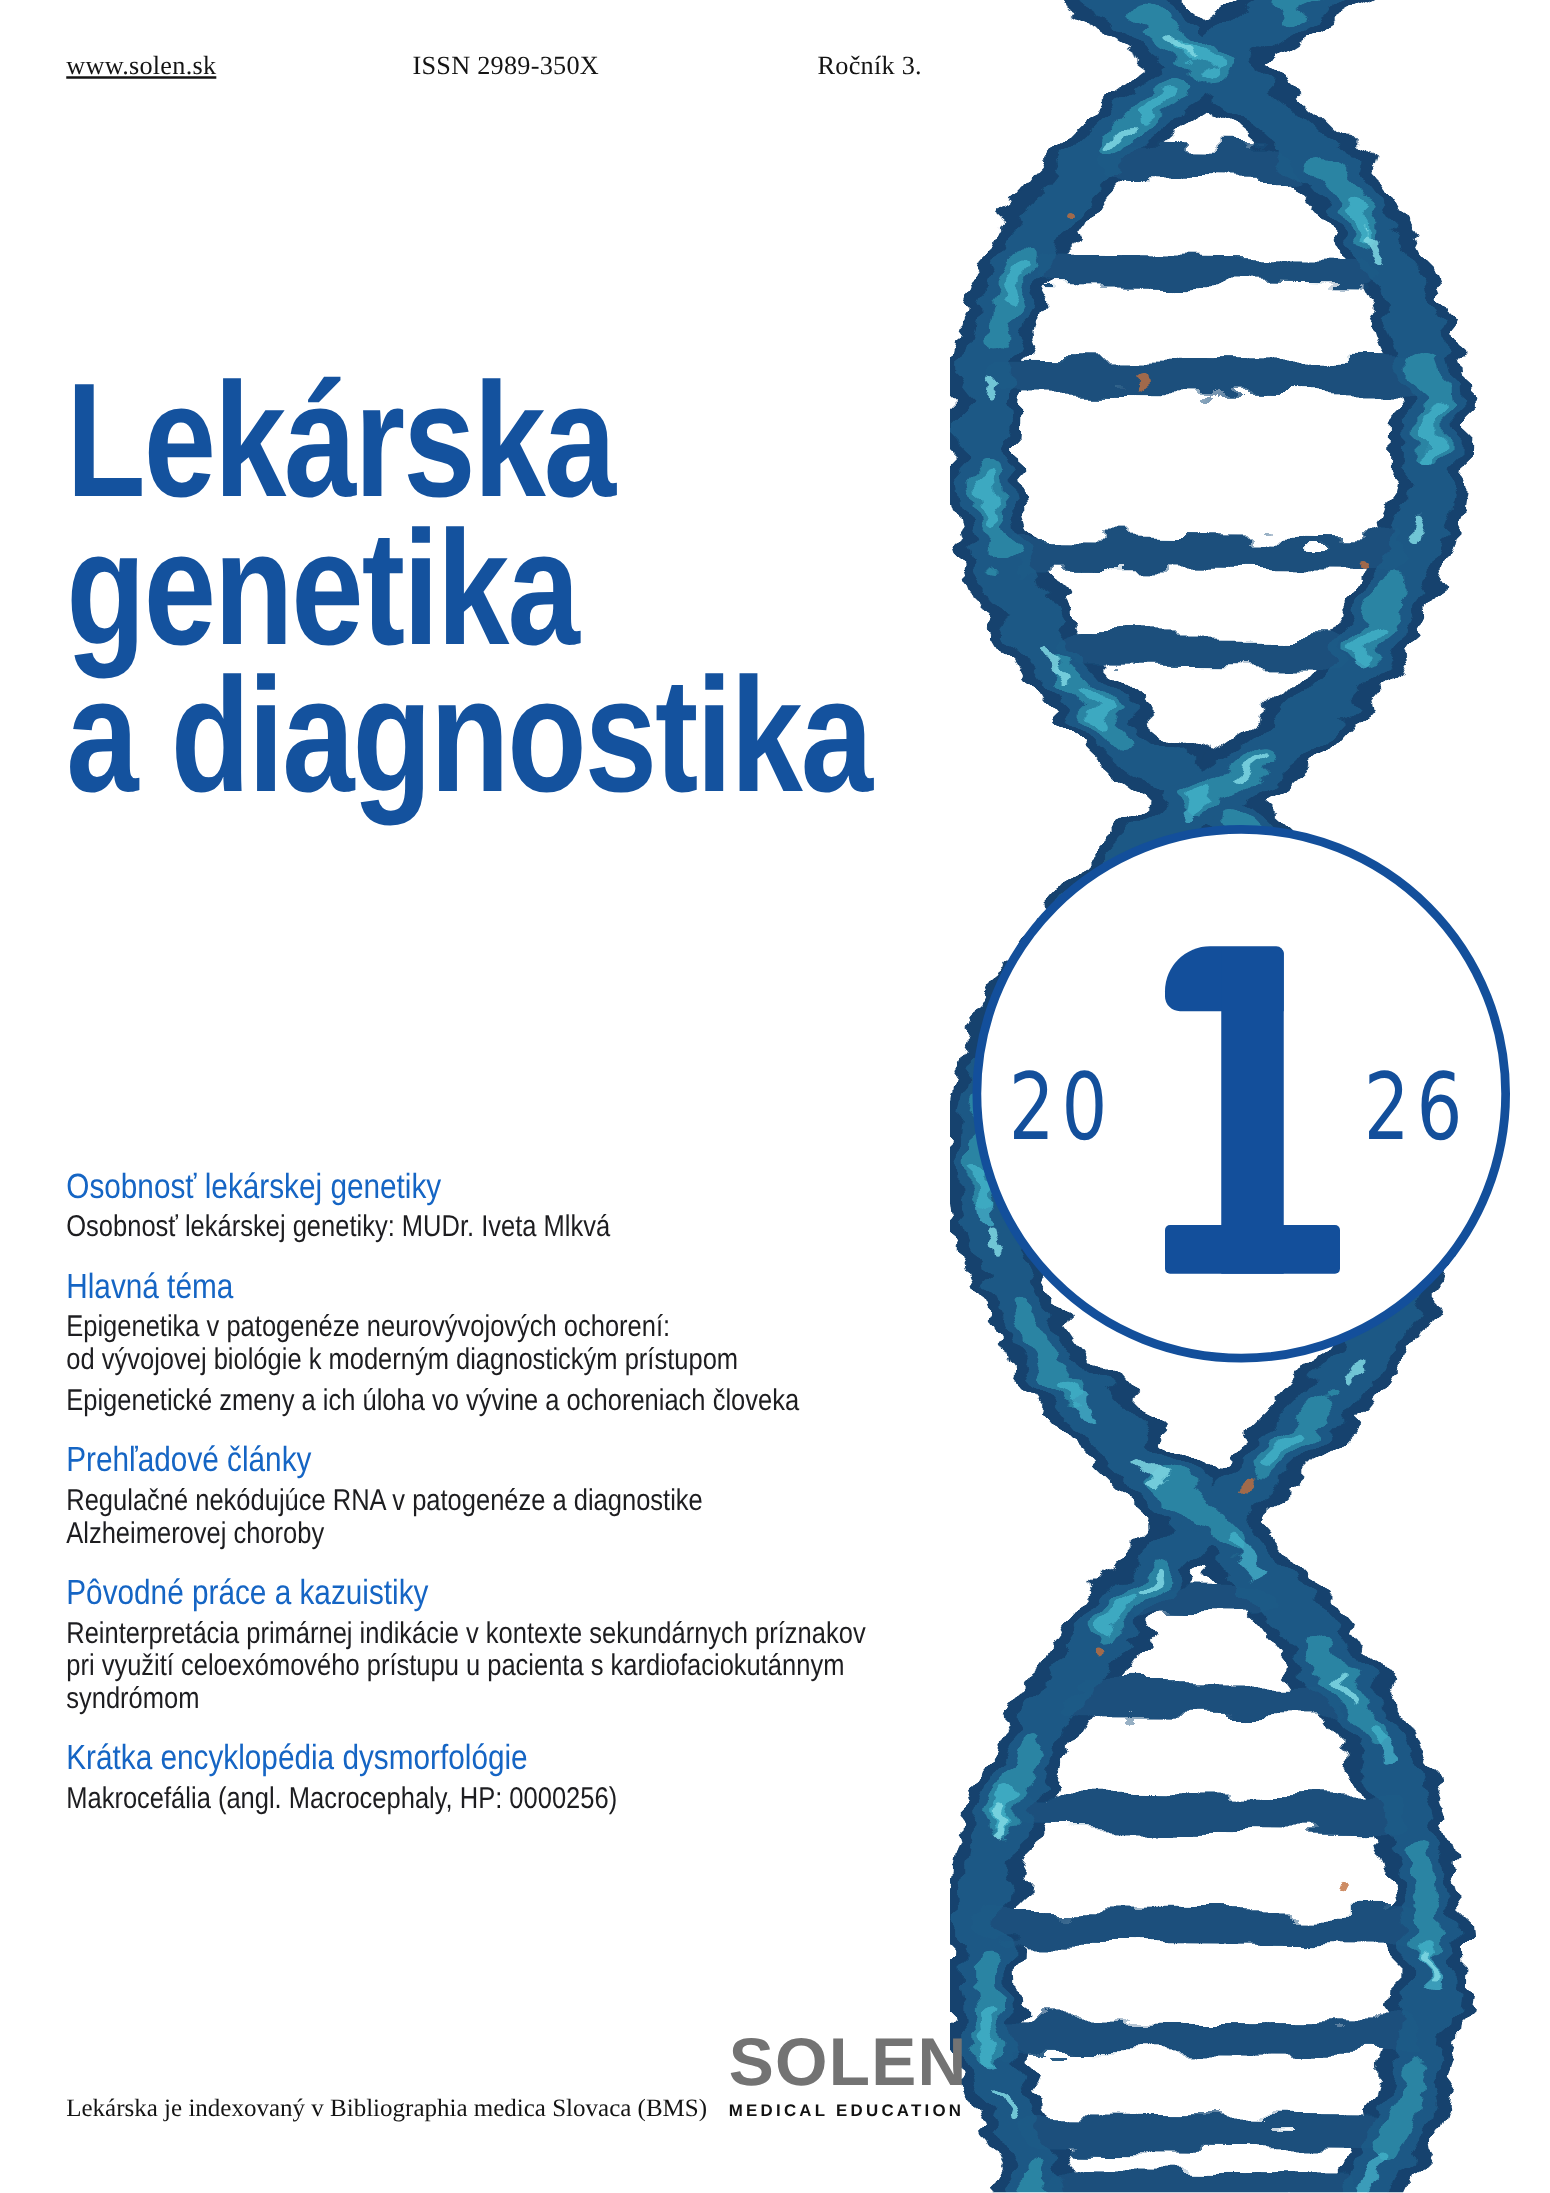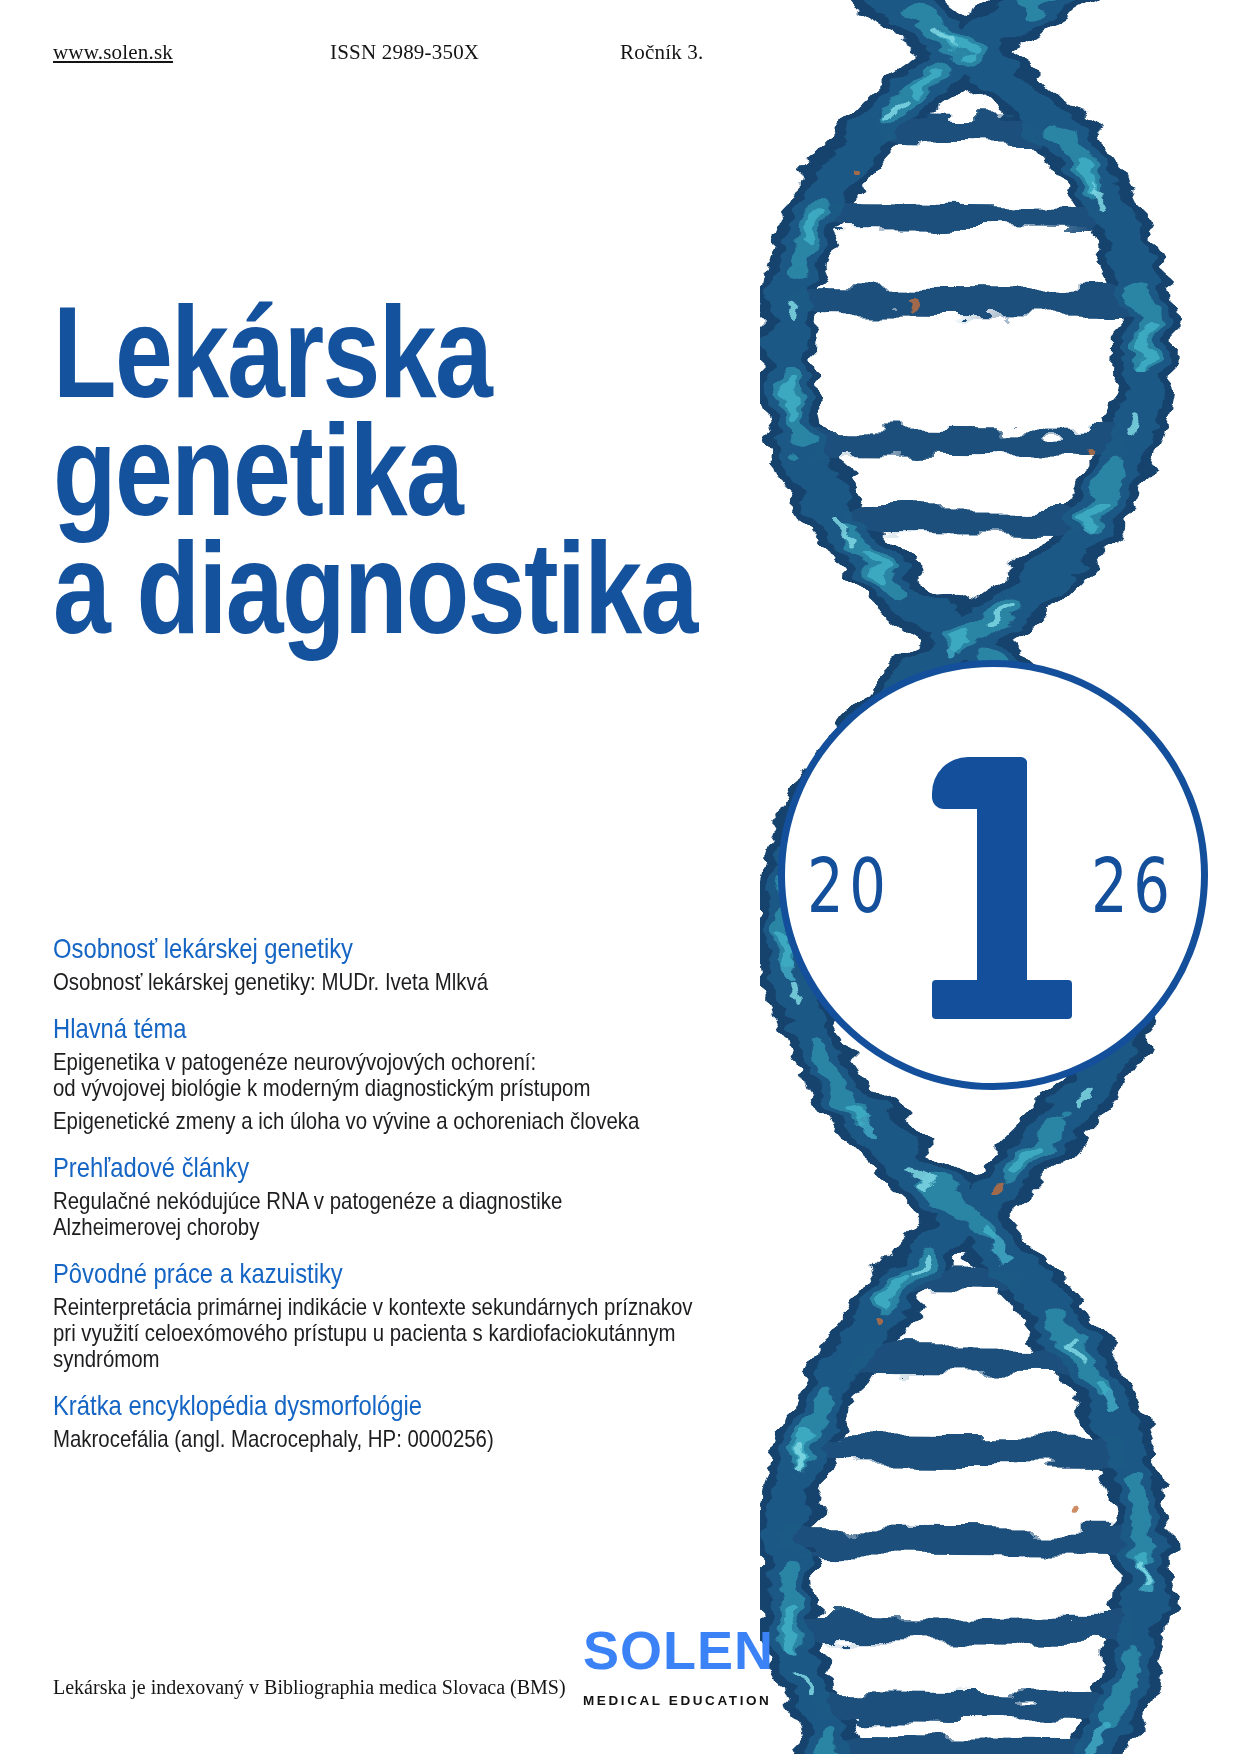--- a/index.html
+++ b/index.html
@@ -19,21 +19,21 @@
   }
   
   .hdr{
     position:absolute;top:40px;
     font-family:"Liberation Serif", serif;
     font-size:21px;color:var(--ink);
     letter-spacing:.2px;
   }
   .hdr.web{left:53px;text-decoration:underline;}
   .hdr.issn{left:330px;}
-  .hdr.vol{left:620px;}
+  .hdr.vol{left:654px;}
 
   
   .title{
     position:absolute;left:53px;top:293px;
     font-size:130px;font-weight:bold;line-height:118px;
     letter-spacing:-2px;
     color:var(--title-blue);
     transform:scaleX(0.80);transform-origin:0 0;
     white-space:pre;
   }
@@ -85,25 +85,25 @@
     font-size:24px;line-height:26px;
     color:var(--text-dark);
     white-space:pre-line;
     margin-bottom:7px;
   }
 
   
   .logo{position:absolute;left:583px;top:1622px;z-index:6;}
   .logo .name{
     font-size:54px;font-weight:bold;letter-spacing:1px;
-    color:#3b82f6;line-height:56px;
+    color:#737373;line-height:56px;
   }
   .logo .tagline{
     font-size:13.5px;font-weight:bold;letter-spacing:2.6px;
-    color:#121212;margin-top:15px;
+    color:#121212;margin-top:3px;
   }
 
   
   .footer-note{
     position:absolute;left:53px;top:1676px;
     font-family:"Liberation Serif", serif;
     font-size:20px;color:var(--ink);
     z-index:6;
   }
 </style>

